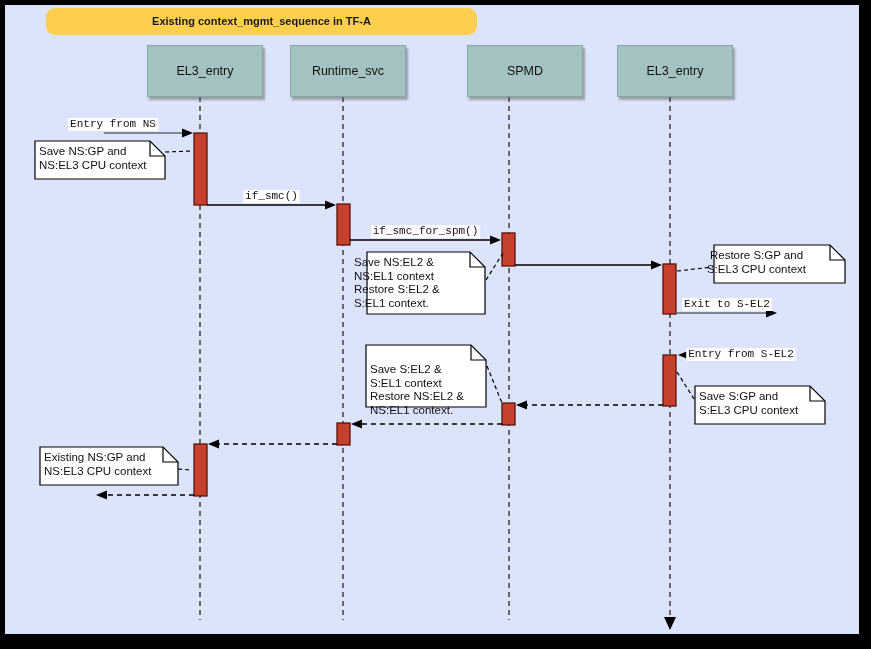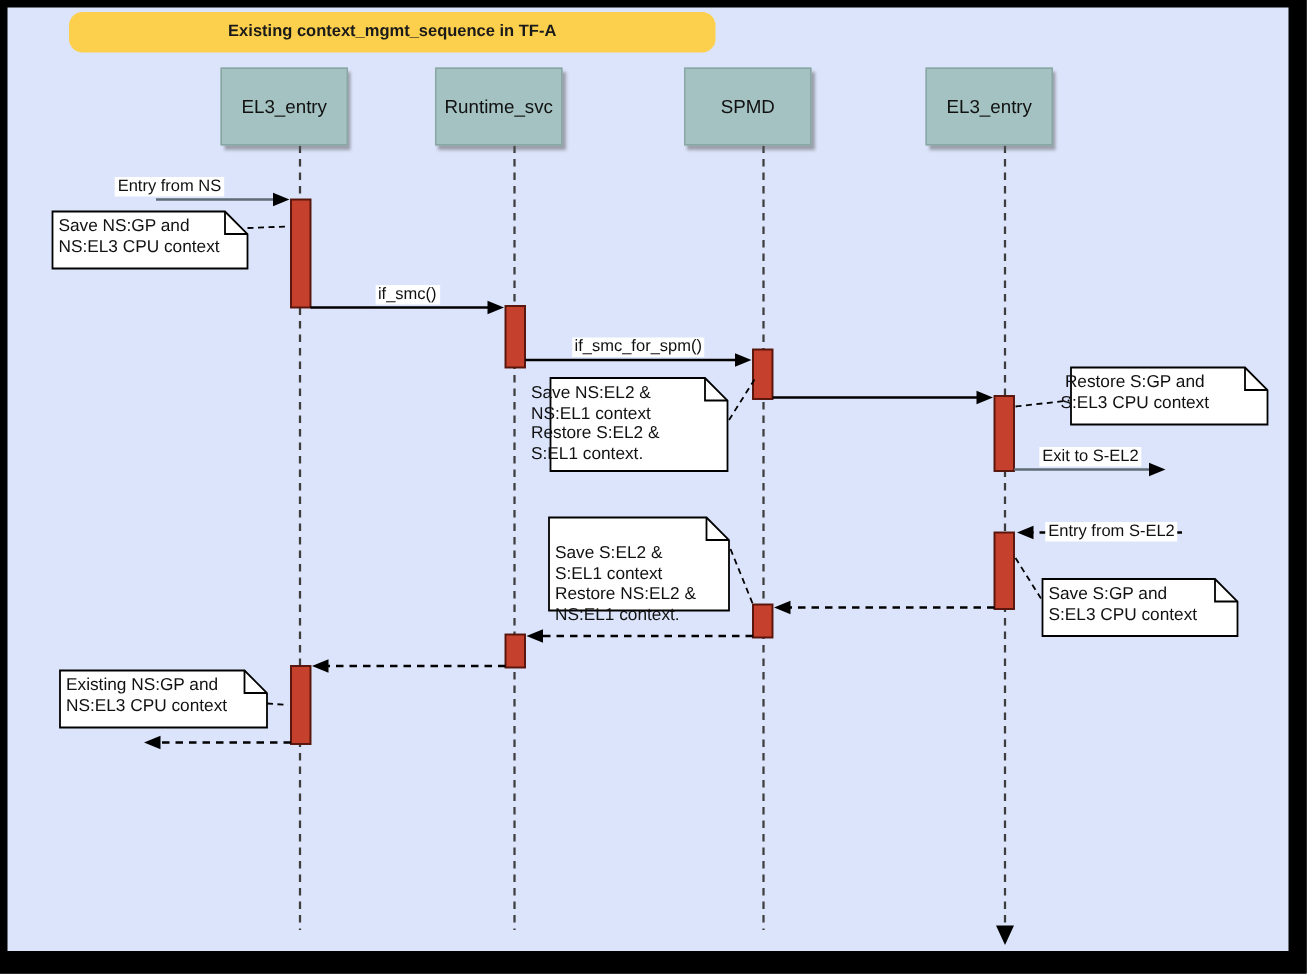--- a/index.html
+++ b/index.html
@@ -12,30 +12,30 @@
     position:absolute; left:5px; top:5px; width:854px; height:629px;
     background:#dce4fb;
   }
   #diagram-svg { position:absolute; left:0; top:0; width:871px; height:649px; }
   #title-box {
     position:absolute; left:46px; top:8px; width:431px; height:27px;
     background:#fcd04c; border-radius:9px; color:#1a1a1a;
     font-size:11px; font-weight:bold; text-align:center; line-height:27px;
   }
   .lifeline-header {
-    position:absolute; top:45px; width:85px; height:52px;
+    position:absolute; top:45px; width:116px; height:52px;
     background:#a3c2c1; border:1px solid #87a6a4;
     box-shadow:2px 3px 2px rgba(90,90,90,0.5);
     color:#111; font-size:12.5px; text-align:center;
     display:flex; align-items:center; justify-content:center;
   }
   .msg-label {
     position:absolute; transform:translateX(-50%);
     background:#ffffff; color:#111; font-size:11px; line-height:13px;
-    white-space:nowrap; padding:0 2px;
+    white-space:nowrap; padding:0 2px;font-family:Liberation Mono, monospace;
   }
   .note-text {
     position:absolute; color:#111; font-size:11.5px; line-height:13.5px;
     white-space:pre-line;
   }
 </style>
 </head>
 <body>
 
 <div id="frame">
@@ -94,21 +94,21 @@
       <line x1="178" y1="469" x2="192" y2="470" stroke="#000" stroke-width="1.2" stroke-dasharray="4 3"></line>
     </svg>
   <div id="title-box">Existing context_mgmt_sequence in TF-A</div>
   <div id="overlay"></div>
 <div class="lifeline-header" style="left: 147px; top: 45px; height: 52px;">
       <span>EL3_entry</span>
     </div>
     <div class="lifeline-header" style="left: 290px; top: 45px; height: 52px;">
       <span>Runtime_svc</span>
     </div>
-    <div class="lifeline-header" style="left: 456px; top: 45px; height: 52px;">
+    <div class="lifeline-header" style="left: 467px; top: 45px; height: 52px;">
       <span>SPMD</span>
     </div>
     <div class="lifeline-header" style="left: 617px; top: 45px; height: 52px;">
       <span>EL3_entry</span>
     </div>
     <div class="msg-label" style="left: 113px; top: 118px;">Entry from NS</div>
     <div class="msg-label" style="left: 271.5px; top: 190px;">if_smc()</div>
     <div class="msg-label" style="left: 425.5px; top: 225px;">if_smc_for_spm()</div>
     <div class="msg-label" style="left: 727px; top: 298px;">Exit to S-EL2</div>
     <div class="msg-label" style="left: 741px; top: 348px;">Entry from S-EL2</div>

